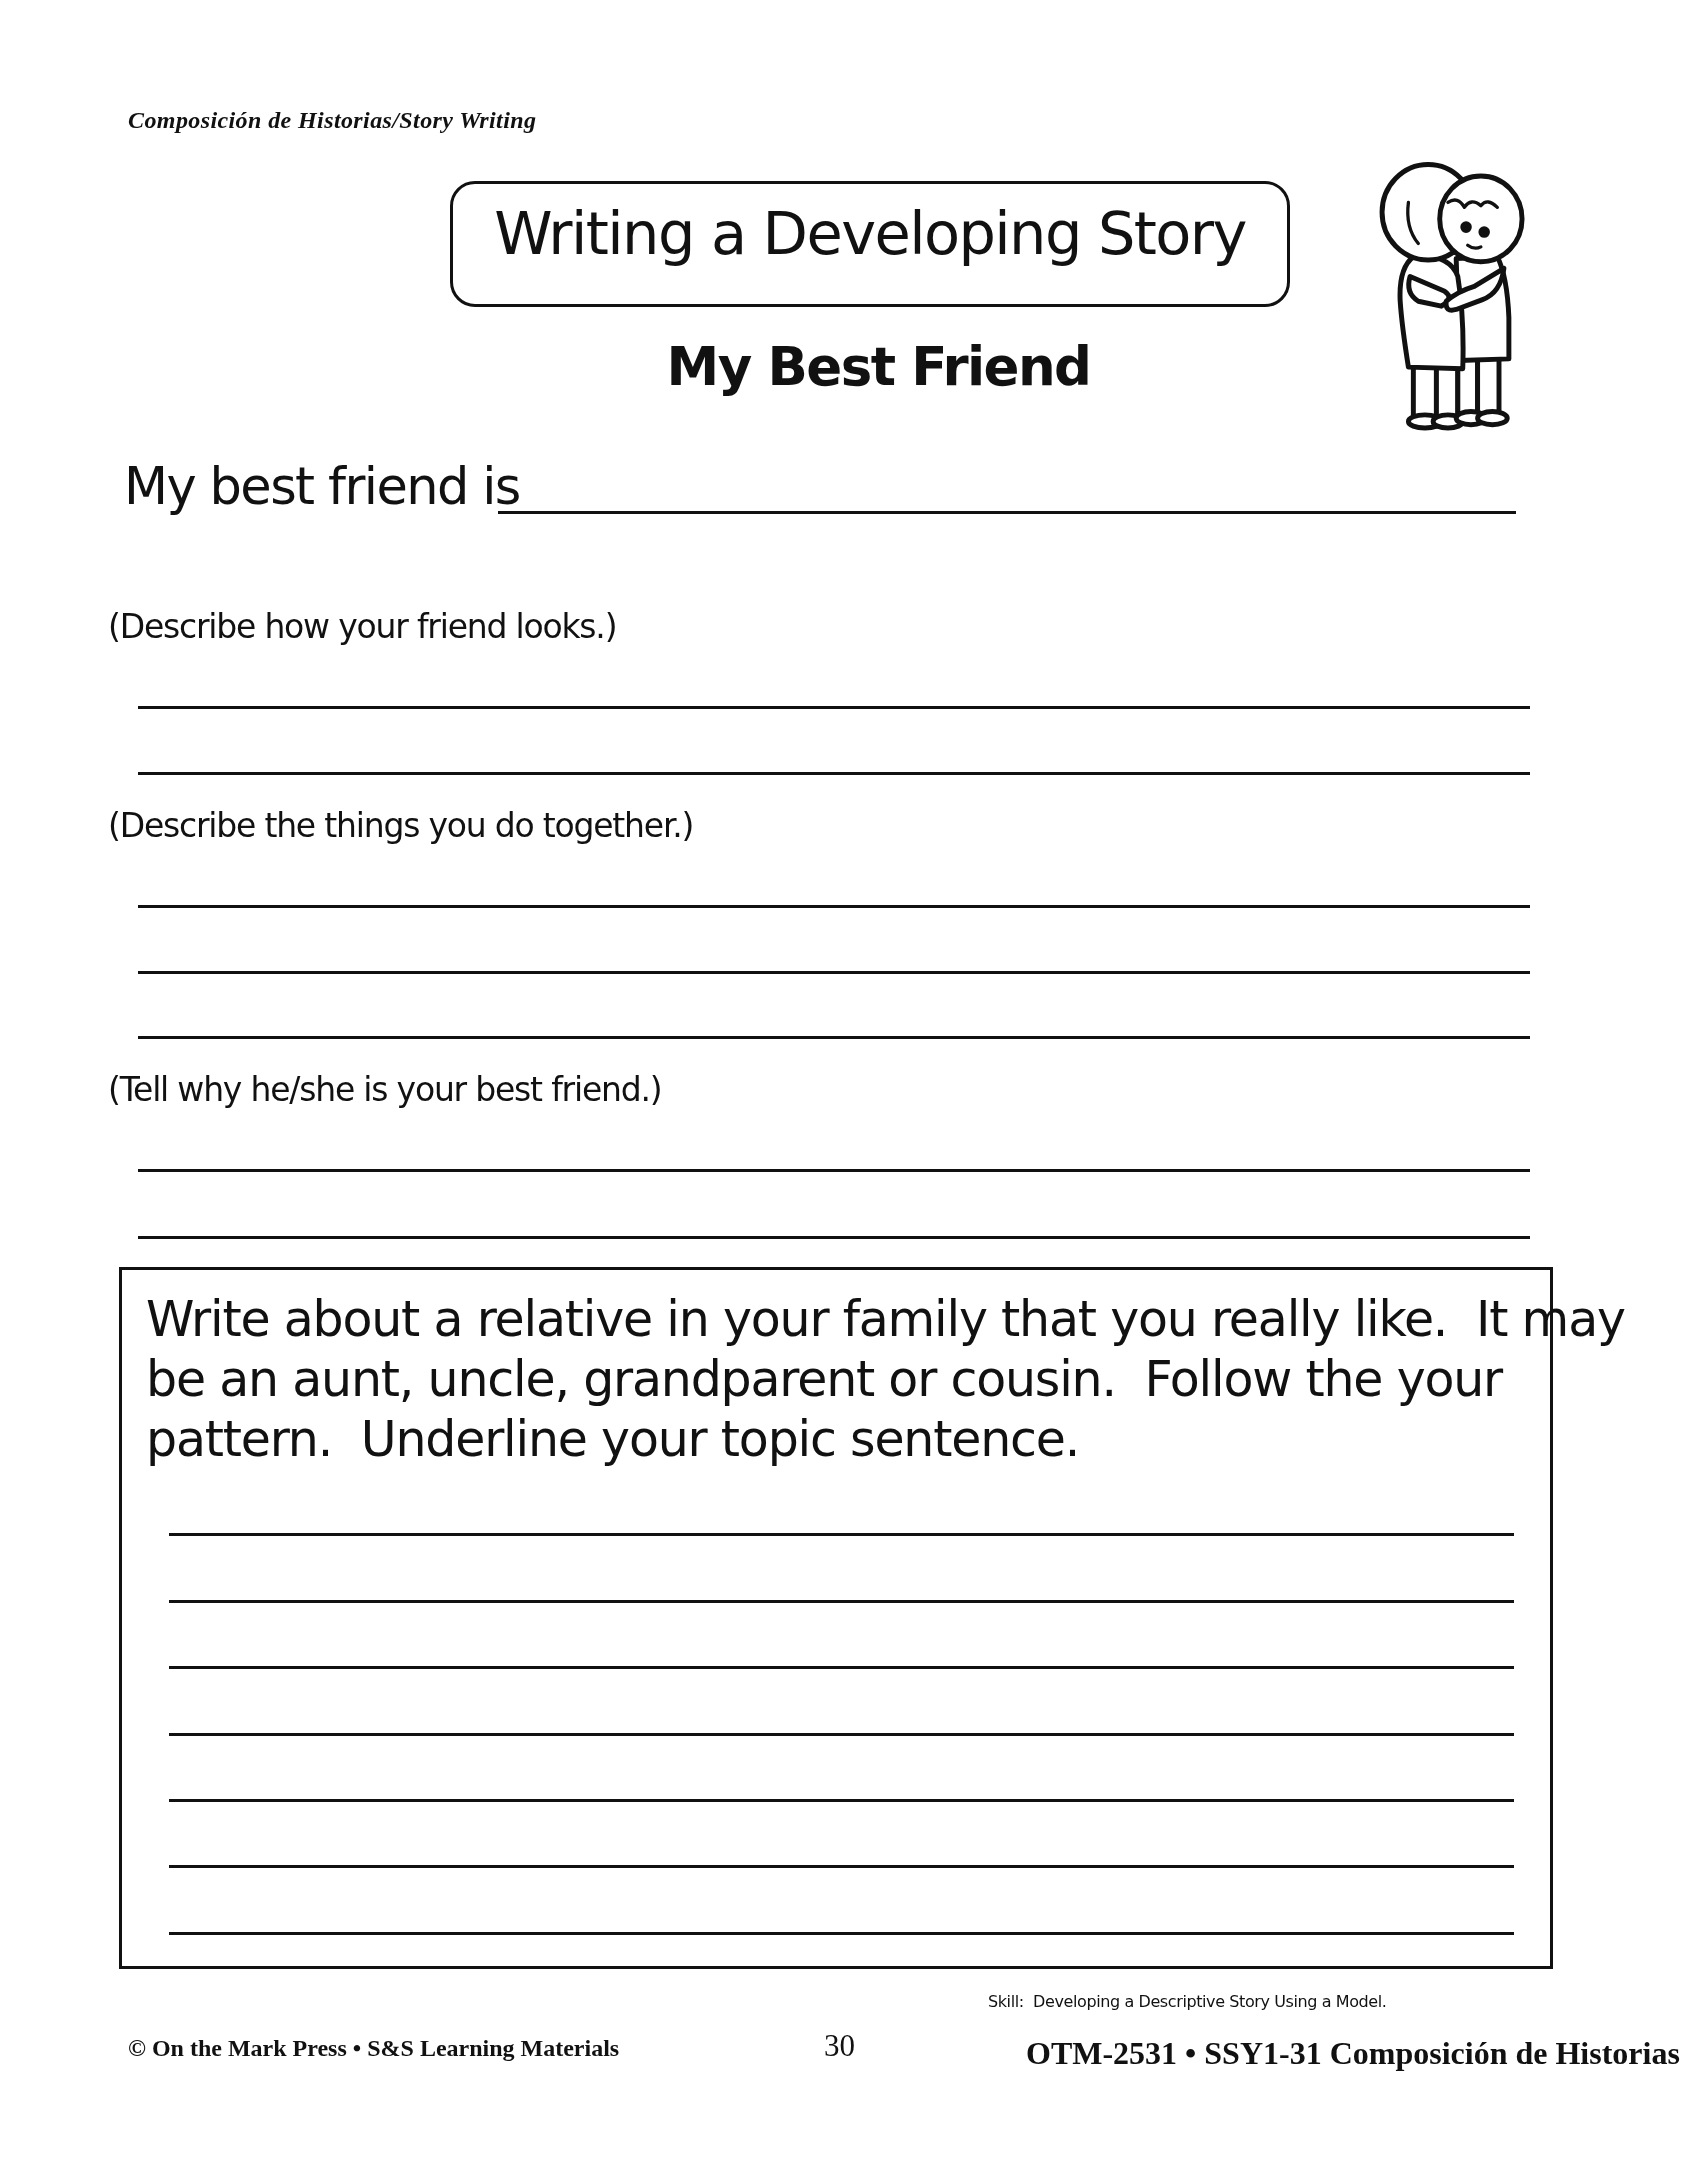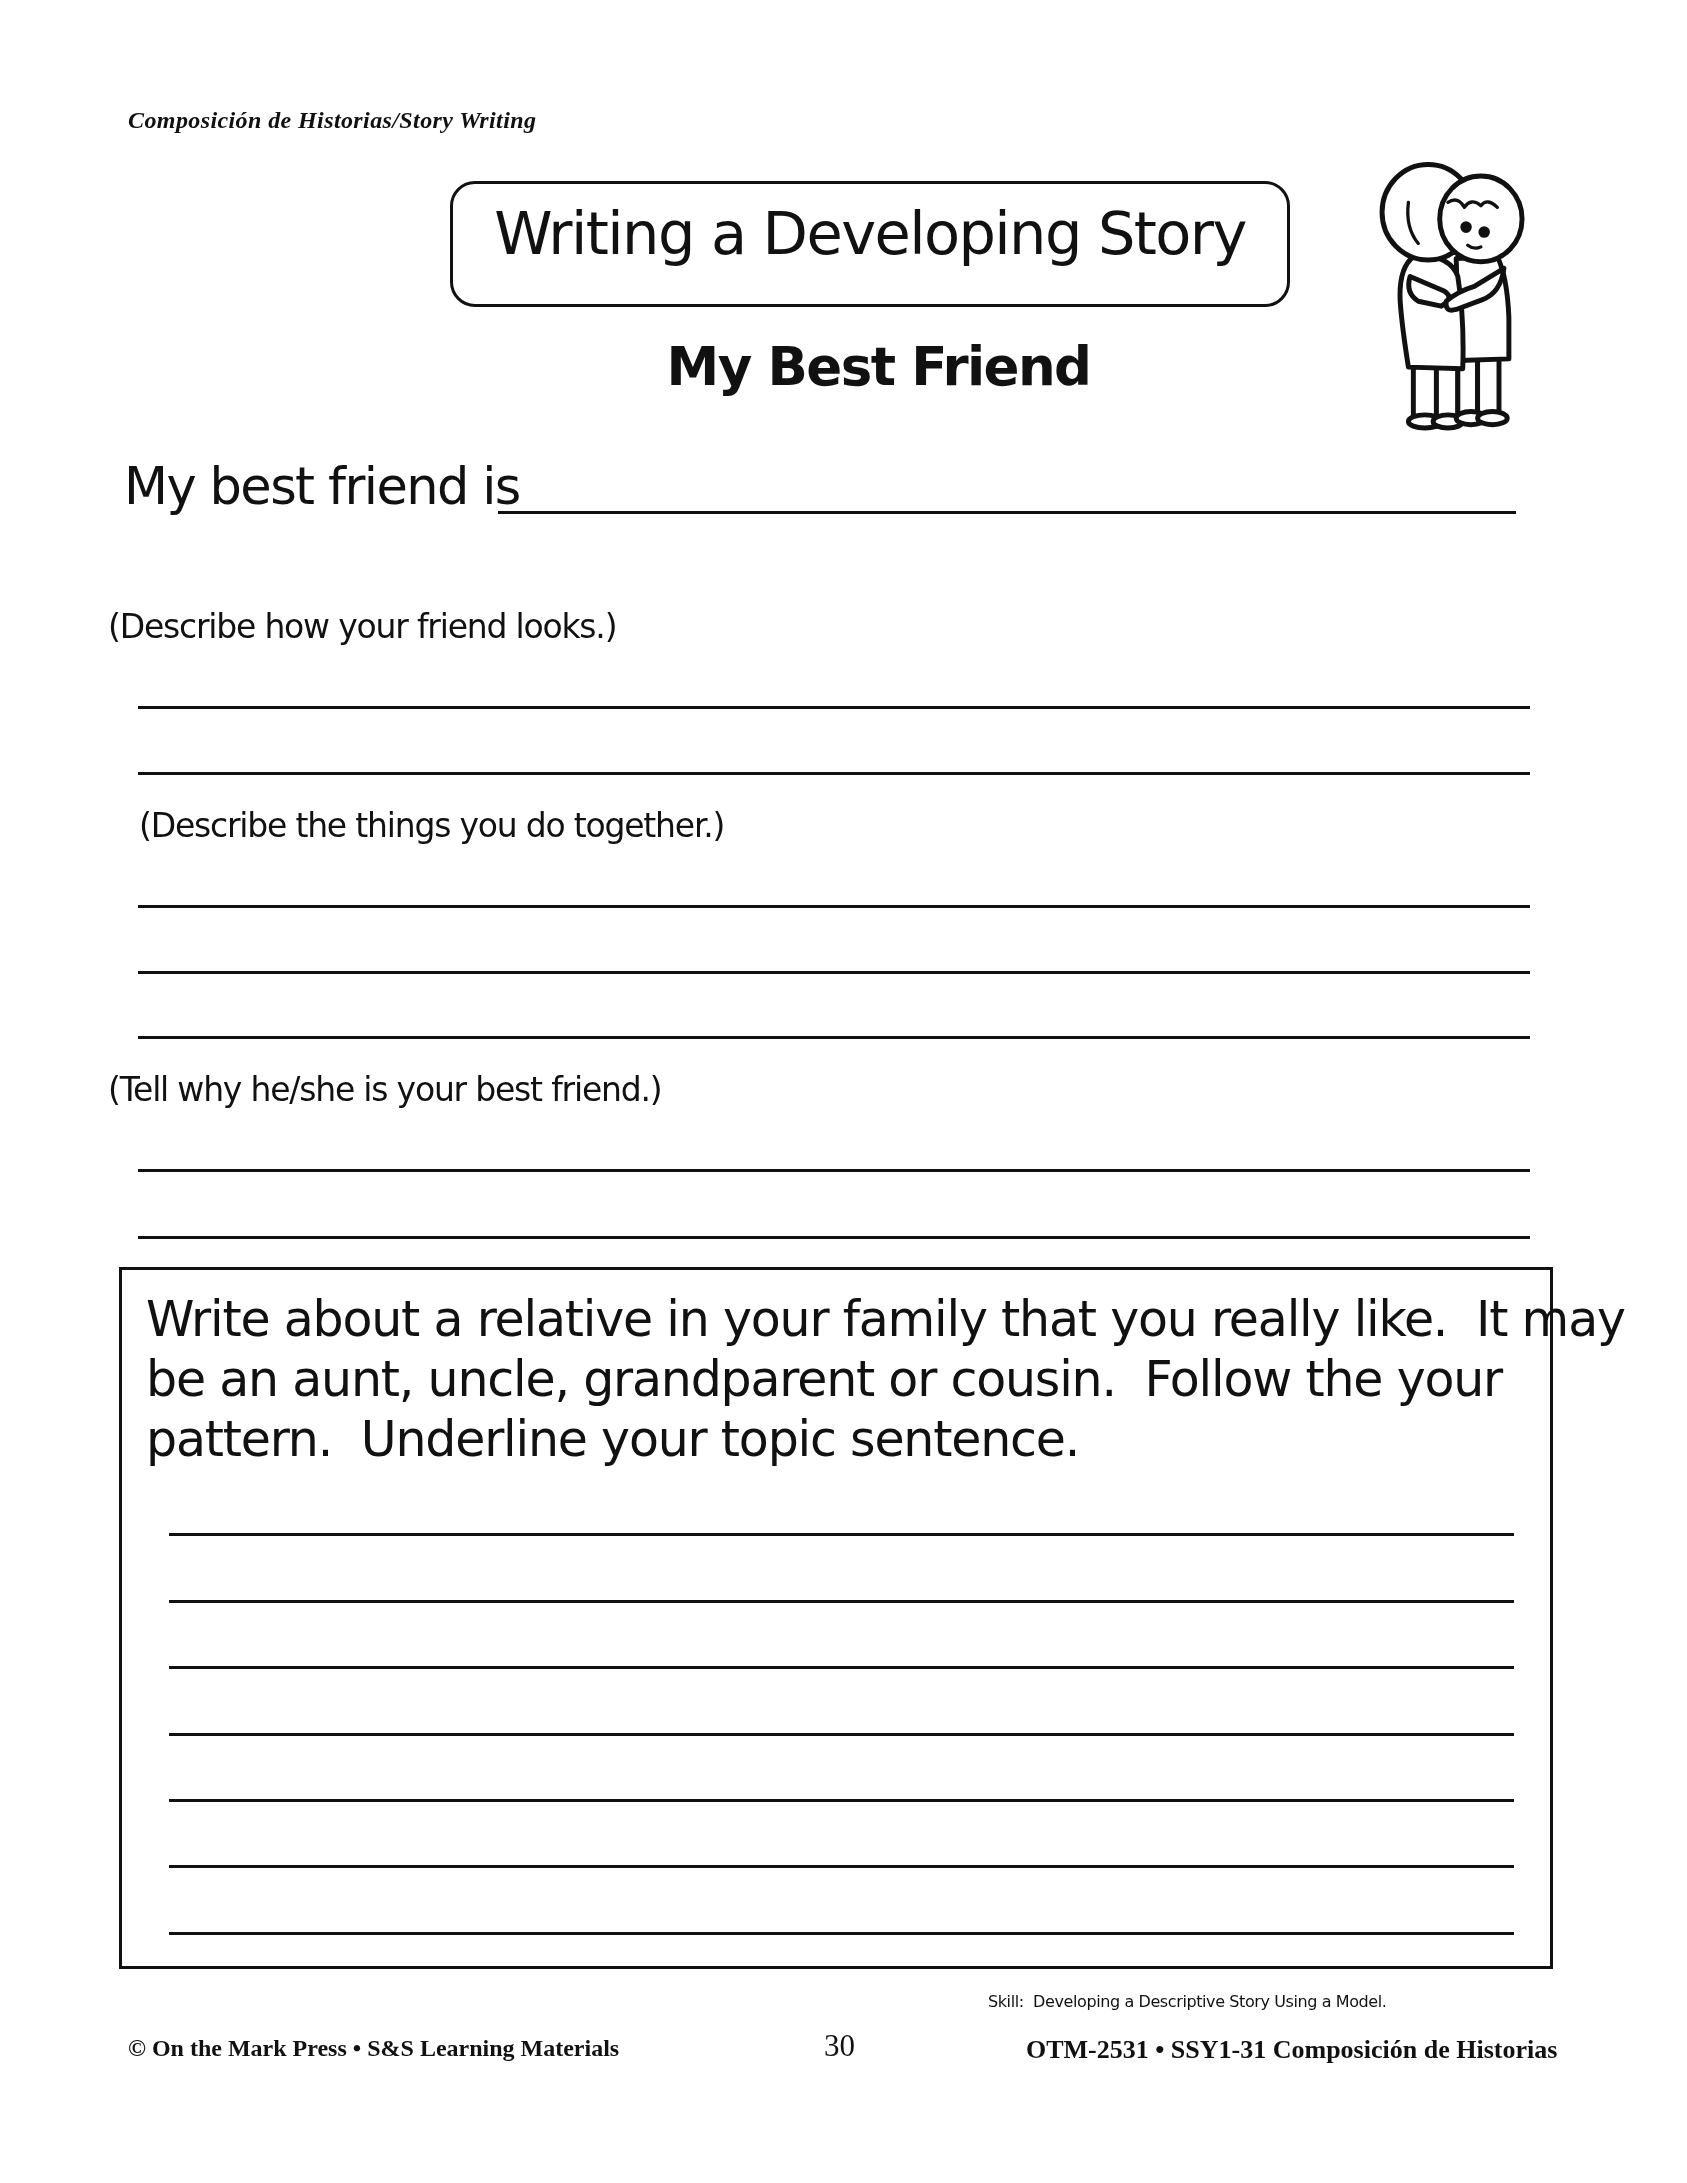--- a/index.html
+++ b/index.html
@@ -22,21 +22,21 @@
 
   .hint { font-size: 33px; letter-spacing: -1.2px; white-space: nowrap; left: 108px; }
 
   .task-box { left: 119px; top: 1267px; width: 1434px; height: 702px; border: 3.3px solid #111; box-sizing: border-box; }
   .task-text { left: 146px; top: 1290px; width: 1401px; font-size: 49px; line-height: 60px; letter-spacing: -1.2px; }
   .task-text span { display: block; white-space: pre; }
 
   .skill { left: 988px; top: 1992px; font-size: 16px; letter-spacing: -0.4px; white-space: pre; }
   .footer-left { left: 128px; top: 2035px; font-size: 24px; font-weight: bold; white-space: nowrap; }
   .footer-page { left: 824px; top: 2028px; font-size: 31px; white-space: nowrap; }
-  .footer-right { left: 1026px; top: 2035px; font-size: 26px; font-weight: bold; white-space: nowrap; }
+  .footer-right { left: 1026px; top: 2035px; font-size: 32px; font-weight: bold; white-space: nowrap; }
 </style>
 </head>
 <body>
 
 <div class="abs serif running-head">Composición de Historias/Story Writing</div>
 
 <div class="abs title-box"></div>
 <div class="abs sans title-text">Writing a Developing Story</div>
 <div class="abs sans subtitle">My Best Friend</div>
 
@@ -72,21 +72,21 @@
   </svg>
 </div>
 
 <div class="abs sans prompt-main">My best friend is</div>
 <div class="abs rule thick" style="left:498px; top:511px; width:1018px;"></div>
 
 <div class="abs sans hint" style="top:607px;">(Describe how your friend looks.)</div>
 <div class="abs rule" style="left:138px; top:706px; width:1392px;"></div>
 <div class="abs rule" style="left:138px; top:772px; width:1392px;"></div>
 
-<div class="abs sans hint" style="top:806px;margin-left:31px;">(Describe the things you do together.)</div>
+<div class="abs sans hint" style="top:806px;">(Describe the things you do together.)</div>
 <div class="abs rule" style="left:138px; top:905px; width:1392px;"></div>
 <div class="abs rule" style="left:138px; top:971px; width:1392px;"></div>
 <div class="abs rule" style="left:138px; top:1036px; width:1392px;"></div>
 
 <div class="abs sans hint" style="top:1070px;">(Tell why he/she is your best friend.)</div>
 <div class="abs rule" style="left:138px; top:1169px; width:1392px;"></div>
 <div class="abs rule" style="left:138px; top:1236px; width:1392px;"></div>
 
 <div class="abs task-box"></div>
 <div class="abs sans task-text">

